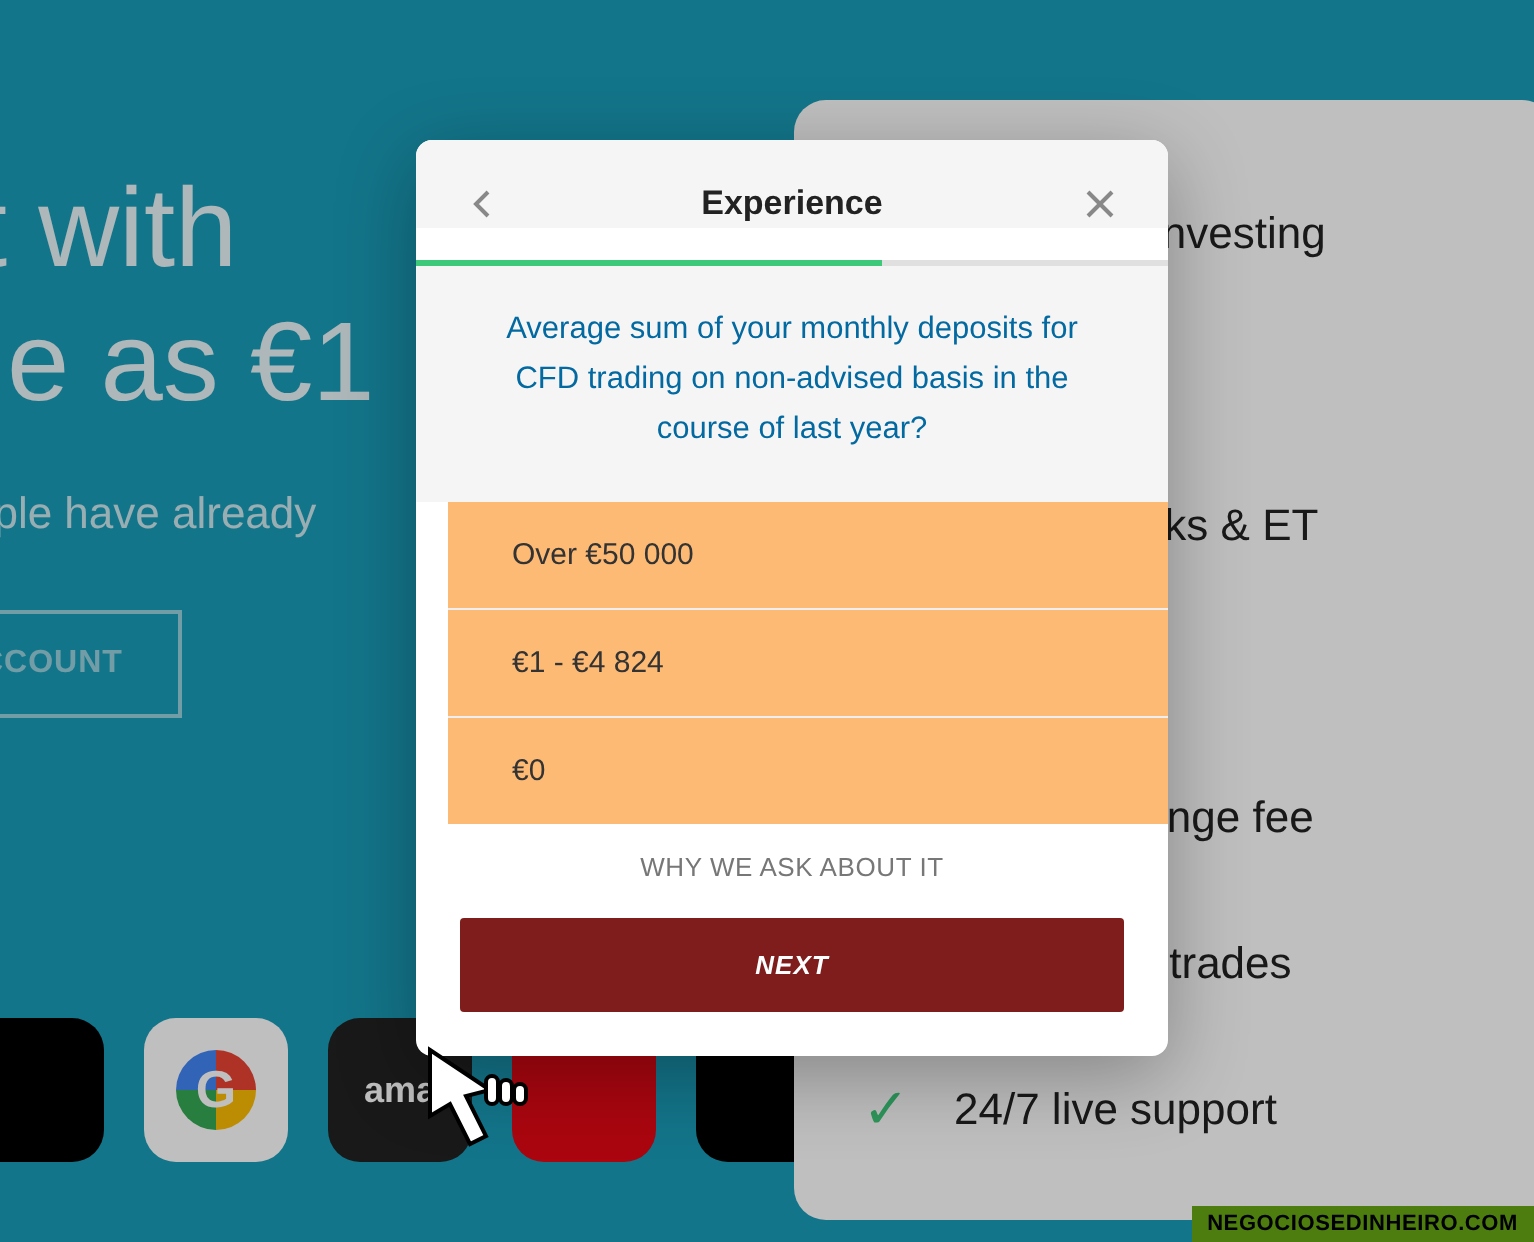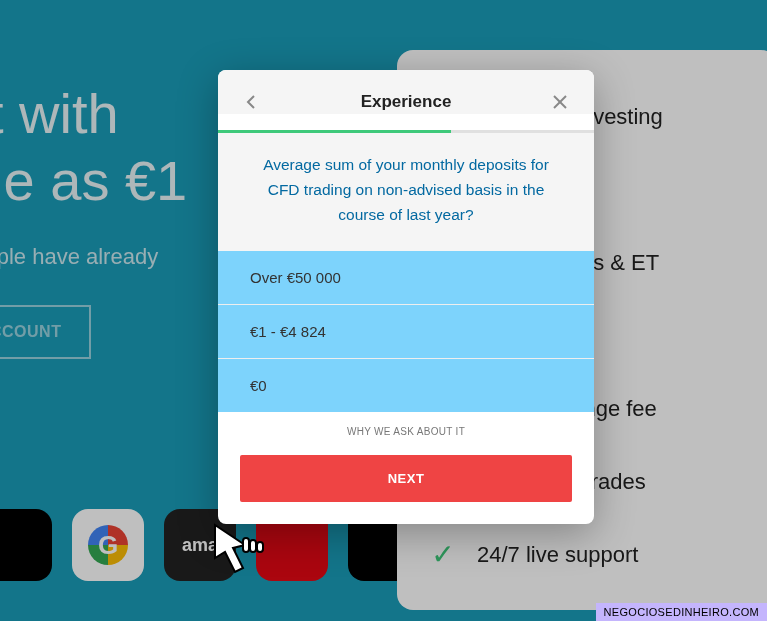--- a/index.html
+++ b/index.html
@@ -113,21 +113,21 @@
       color: #222;
       font-weight: 400;
     }
     .overlay {
       position: absolute;
       top: 0; left: 0; right: 0; bottom: 0;
       background: rgba(0,0,0,0.25);
     }
     .modal {
       position: absolute;
-      left: 218px;
+      left: 208px;
       top: 70px;
       width: 376px;
       background: #fff;
       border-radius: 8px;
       box-shadow: 0 10px 40px rgba(0,0,0,0.3);
     }
     .modal-header {
       display: flex;
       align-items: center;
       justify-content: space-between;
@@ -168,66 +168,68 @@
     }
     .modal-question {
       background: #f5f5f5;
       padding: 20px 28px 24px;
       text-align: center;
       font-size: 15.5px;
       color: #0369a1;
       line-height: 1.6;
     }
     .options {
-      background: #7dd3fc;
+      background: #fdba74;
+      margin-left: 16px;
     }
     .option {
       padding: 18px 32px;
       font-size: 15px;
       color: #333;
       border-bottom: 1px solid #eee;
       cursor: pointer;
     }
     .option:last-child { border-bottom: none; }
     .why-link {
       text-align: center;
       padding: 14px;
-      font-size: 10px;
+      font-size: 13px;
       color: #777;
       letter-spacing: 0.3px;
       cursor: pointer;
     }
     .next-btn {
       margin: 4px 22px 22px;
-      background: #ef4444;
+      background: #7f1d1d;
       color: #fff;
       text-align: center;
       padding: 16px;
       font-size: 13px;
       font-weight: 600;
       letter-spacing: 0.5px;
       border-radius: 2px;
       cursor: pointer;
+      font-style: italic;
     }
     .cursor-hand {
       position: absolute;
       left: 195px;
       top: 500px;
       width: 80px;
       height: 80px;
       pointer-events: none;
     }
     .watermark {
       position: absolute;
       right: 0;
       bottom: 0;
-      background: #c4b5fd;
+      background: #4d7c0f;
       color: #000;
       font-size: 11px;
-      font-weight: normal;
+      font-weight: bold;
       padding: 3px 8px;
       letter-spacing: 0.3px;
     }
   </style>
 </head>
 <body>
 
 <div class="page-bg">
 
   <div class="hero">

